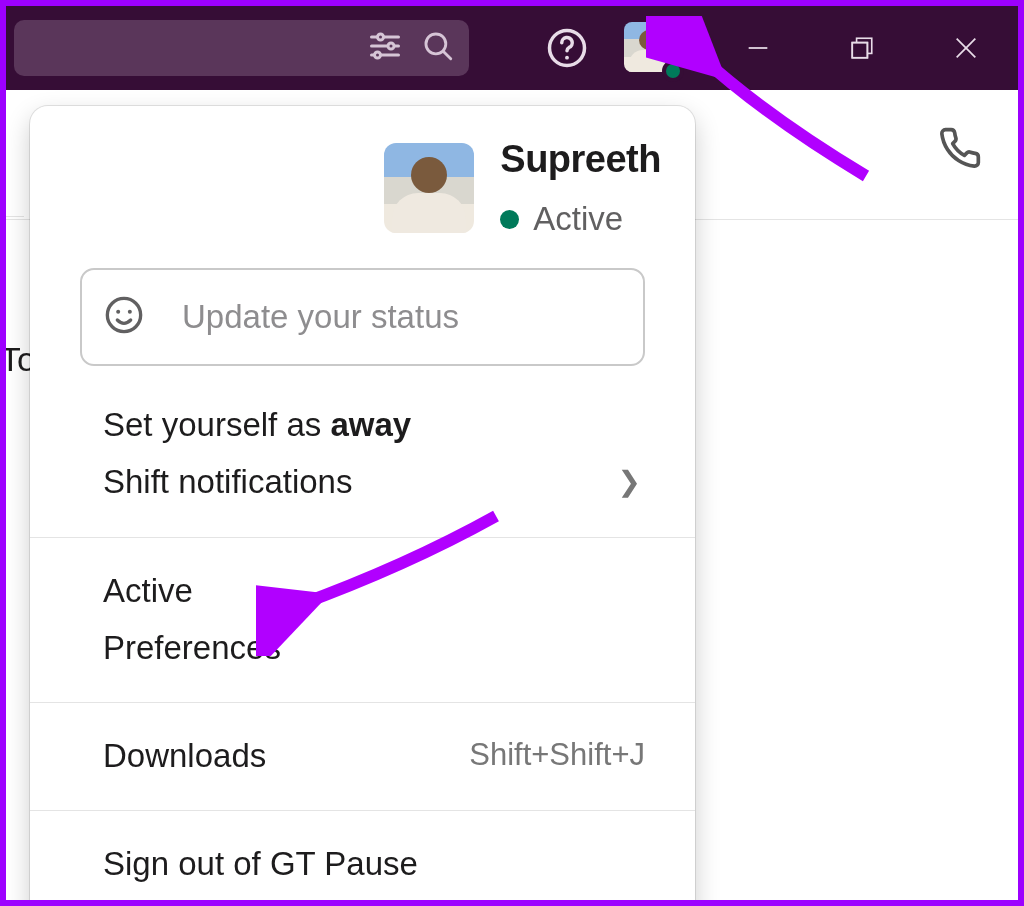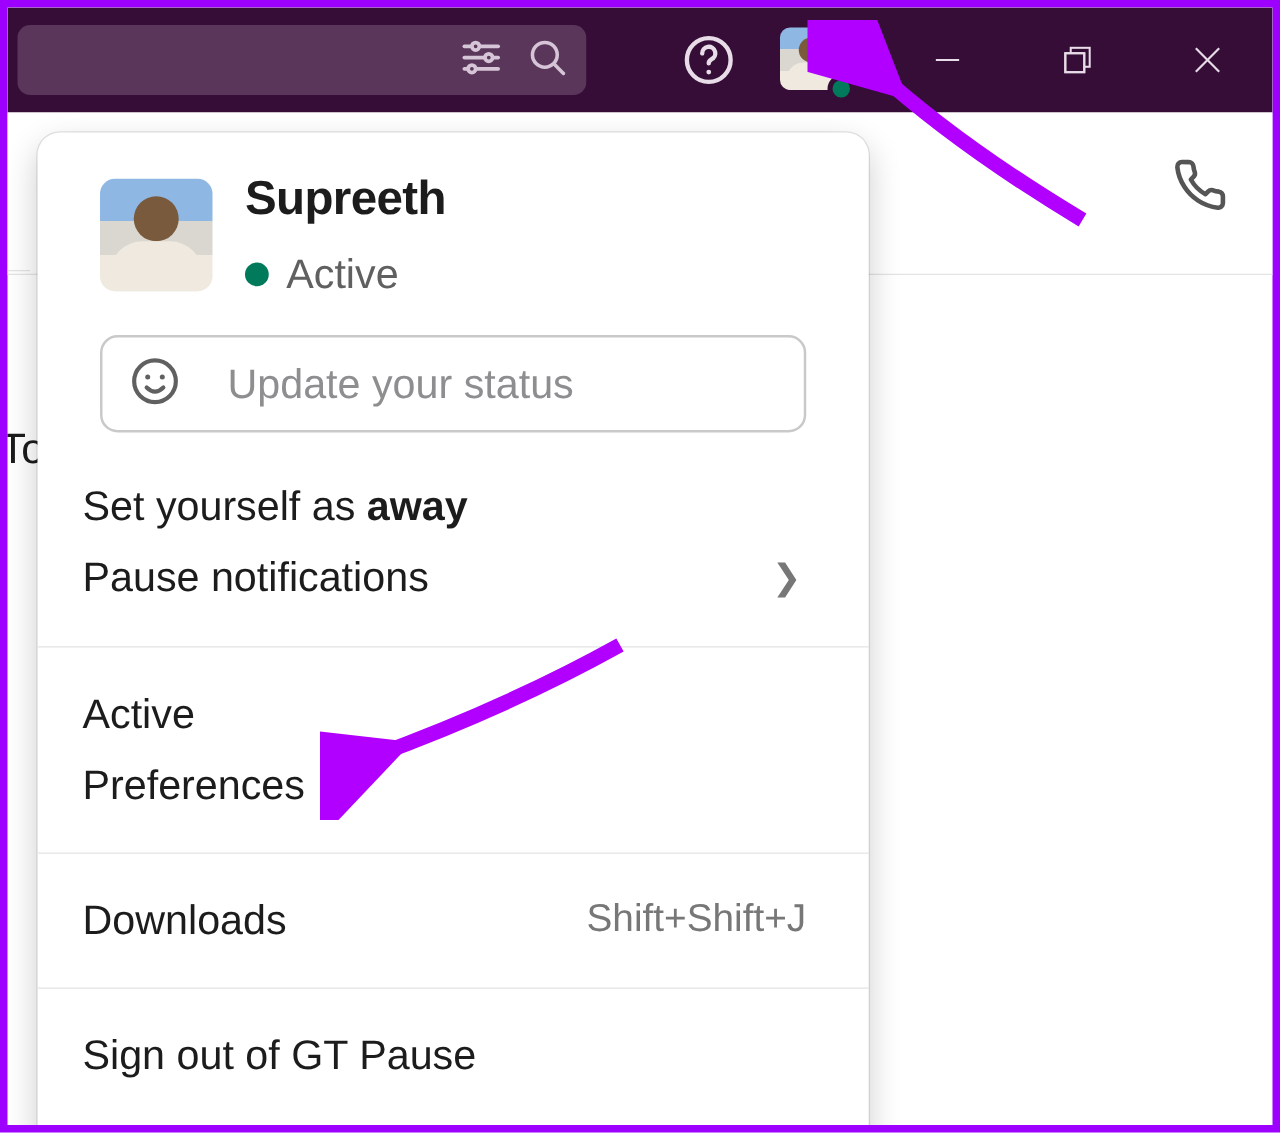--- a/index.html
+++ b/index.html
@@ -55,40 +55,40 @@
   .menu {
     position: absolute;
     left: 24px;
     top: 100px;
     width: 665px;
     background: #fff;
     border-radius: 18px;
     box-shadow: 0 0 0 1px rgba(0,0,0,.10), 0 10px 26px rgba(0,0,0,.20);
     padding-bottom: 26px;
   }
-  .menu-hdr { display:flex; align-items:center; gap:26px; padding: 32px 34px 20px 50px; }
+  .menu-hdr { display:flex; align-items:center; gap:26px; padding: 32px 34px 20px 50px; justify-content: flex-end; }
   .menu-hdr .big-avatar { width: 90px; height: 90px; border-radius: 12px; overflow:hidden; position:relative;
     background: linear-gradient(180deg,#8fb7e3 38%,#d9d7cf 38%,#d9d7cf 68%,#efe9df 68%); }
   .menu-hdr .big-avatar .h { position:absolute; left:50%; top:14px; transform:translateX(-50%); width:36px; height:36px; border-radius:50%; background:#7a5a3d;}
   .menu-hdr .big-avatar .b { position:absolute; left:50%; bottom:-10px; transform:translateX(-50%); width:74px; height:50px; border-radius:26px 26px 0 0; background:#efe9e0;}
   .menu-hdr .name { font-weight: 800; font-size: 38px; color:#1d1c1d; letter-spacing:-.5px; }
   .menu-hdr .status-row { display:flex; align-items:center; gap:14px; margin-top:19px; }
   .menu-hdr .dot { width:19px; height:19px; border-radius:50%; background:#007a5a; }
   .menu-hdr .status { font-size:33px; color:#616061; }
 
   .status-input {
     margin: 10px 50px 6px 50px;
-    border: 2px solid #c9c9c9; border-radius: 14px; height: 78px;
+    border: 2px solid #c9c9c9; border-radius: 14px; height: 98px;
     display:flex; align-items:center; gap: 38px; padding: 0 22px;
     color:#616061;
   }
   .status-input input { border:0; outline:0; font-size:33px; color:#616061; background:transparent; flex:1; }
   .status-input input::placeholder { color:#8e8d8f; }
 
-  .menu-section { padding: 24px 50px 26px 36px; }
+  .menu-section { padding: 24px 50px 26px 73px; }
   .menu-sep { border-top: 1px solid #e4e4e4; }
   .menu-item { font-size: 33px; color:#1d1c1d; line-height: 1.25; cursor:pointer; padding: 8px 0; display:flex; align-items:center; }
   .menu-item .spacer { flex:1; }
   .shortcut { color:#777; font-size:31px; }
   .away strong { font-weight:700; }
   .chev { color:#777; font-size:28px; margin-right:4px; }
 
   
   .arrow { position:absolute; pointer-events:none; }
 </style>
@@ -188,21 +188,21 @@
       </svg>
     </span>
     <input type="text" placeholder="Update your status" style="">
   </div>
 
   <div class="menu-section">
     <div class="menu-item away">
       <span><span>Set yourself as </span><strong>away</strong></span>
     </div>
     <div class="menu-item">
-      <span>Pause notifications</span>
+      <span>Shift notifications</span>
       <span class="spacer"></span>
       <span class="chev">❯</span>
     </div>
   </div>
 
   <div class="menu-sep"></div>
   <div class="menu-section">
     <div class="menu-item">
       <span>Active</span>
     </div>

